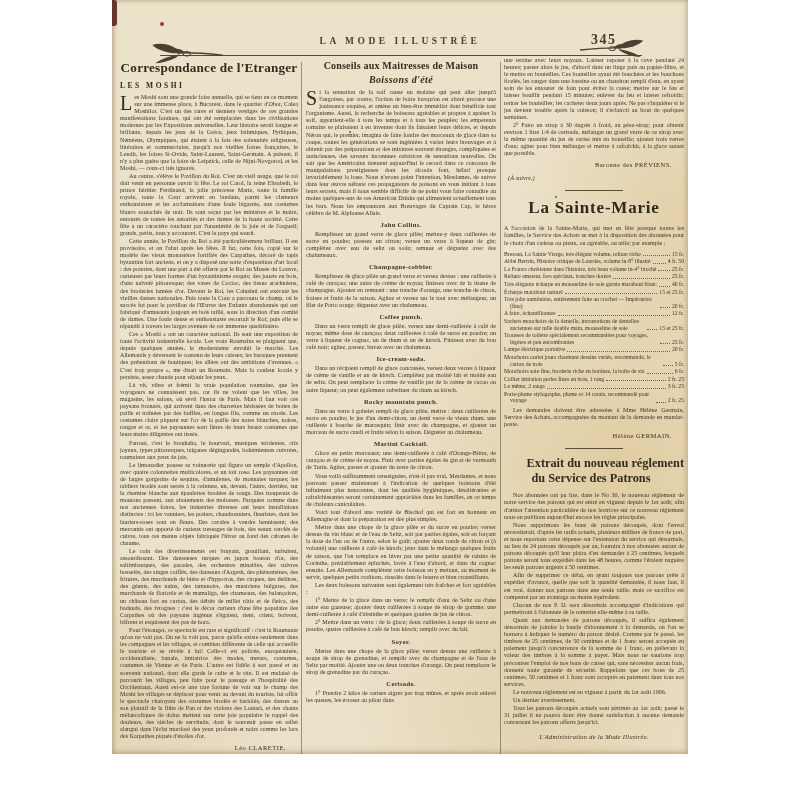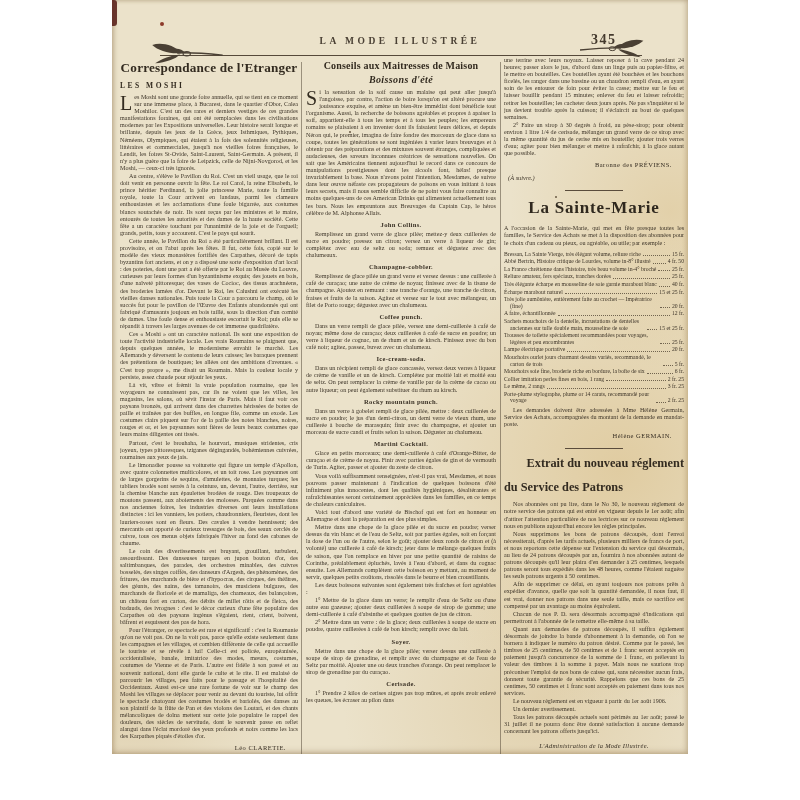--- a/index.html
+++ b/index.html
@@ -74,21 +74,21 @@
 
   .price-list { margin:4px 0 3px; }
   .row { display:flex; align-items:flex-end; font-size:5.7px; line-height:6.6px;
     margin-bottom:1px; }
   .row .label { text-indent:-6px; padding-left:6px; }
   .row .dots { flex:1; min-width:10px; border-bottom:1px dotted rgba(74,62,46,.75); margin:0 2px 1px 2px; }
   .row .price { white-space:nowrap; }
 
   .reg-title { font-size:12.3px; font-weight:bold; margin:0; color:#332b20; line-height:14px; }
   .reg-title.l1 { text-align:right; padding-left:2px;margin-left:15px; }
-  .reg-title.l2 { text-align:left; padding-right:6px; margin:10px 0 7px; }
+  .reg-title.l2 { text-align:center; padding-right:6px; margin:1px 0 7px; }
 
   .admin { text-align:center; font-size:6.4px; font-style:italic; margin-top:7px;
     letter-spacing:.3px; color:#352c21; }
 </style>
 </head>
 <body>
 
 <div class="paper">
 
   <div class="edge-mark"></div>

